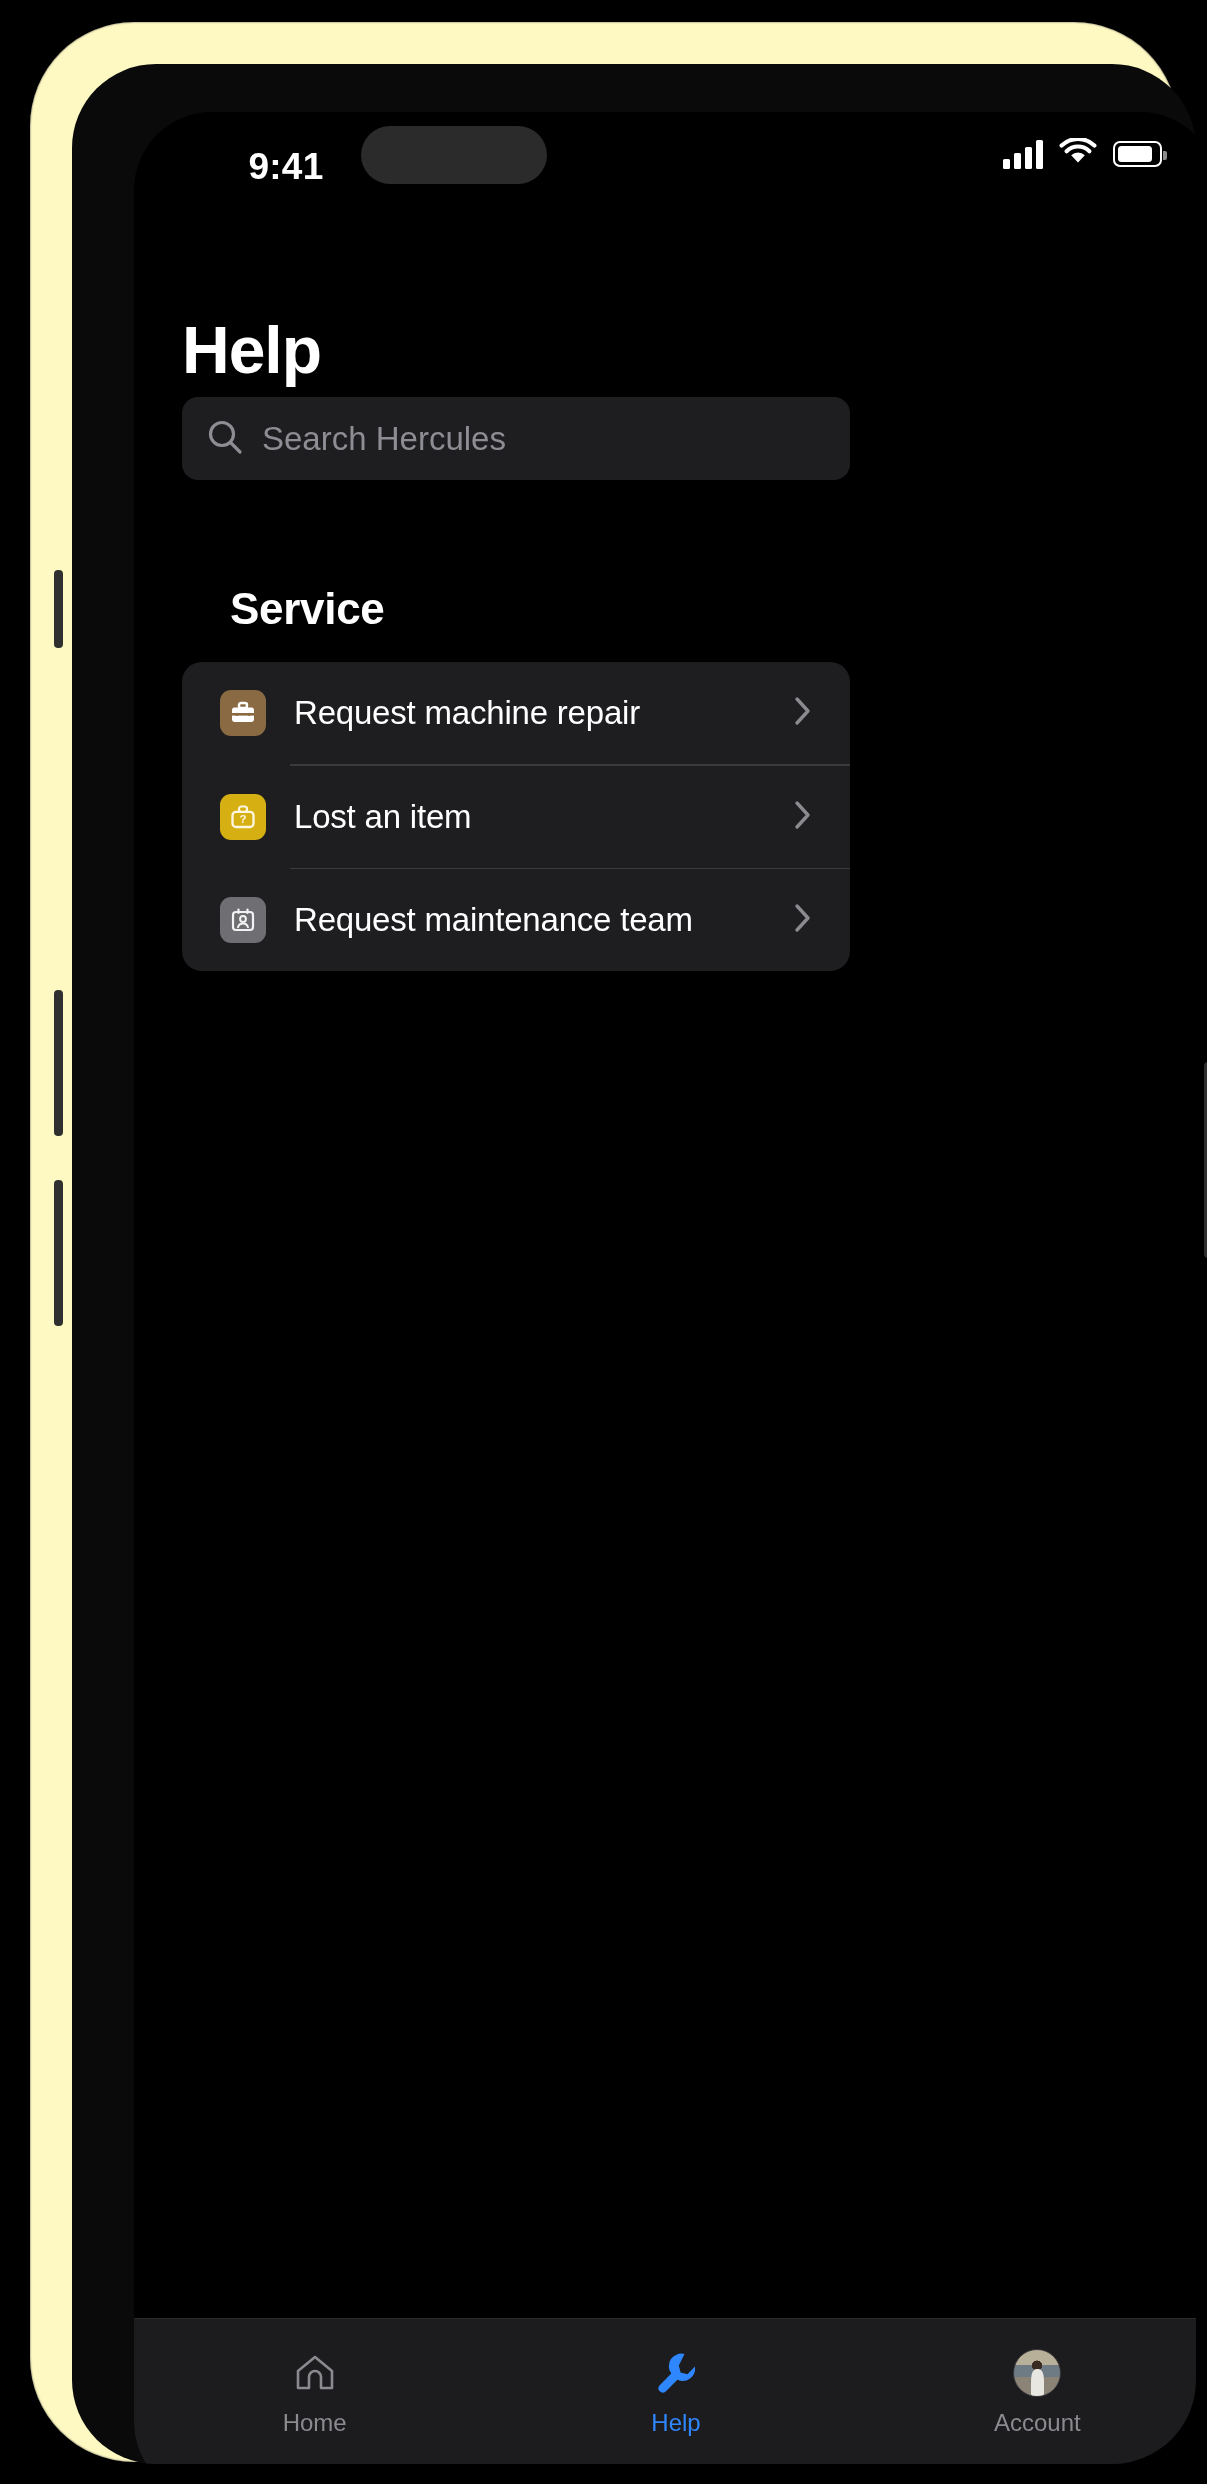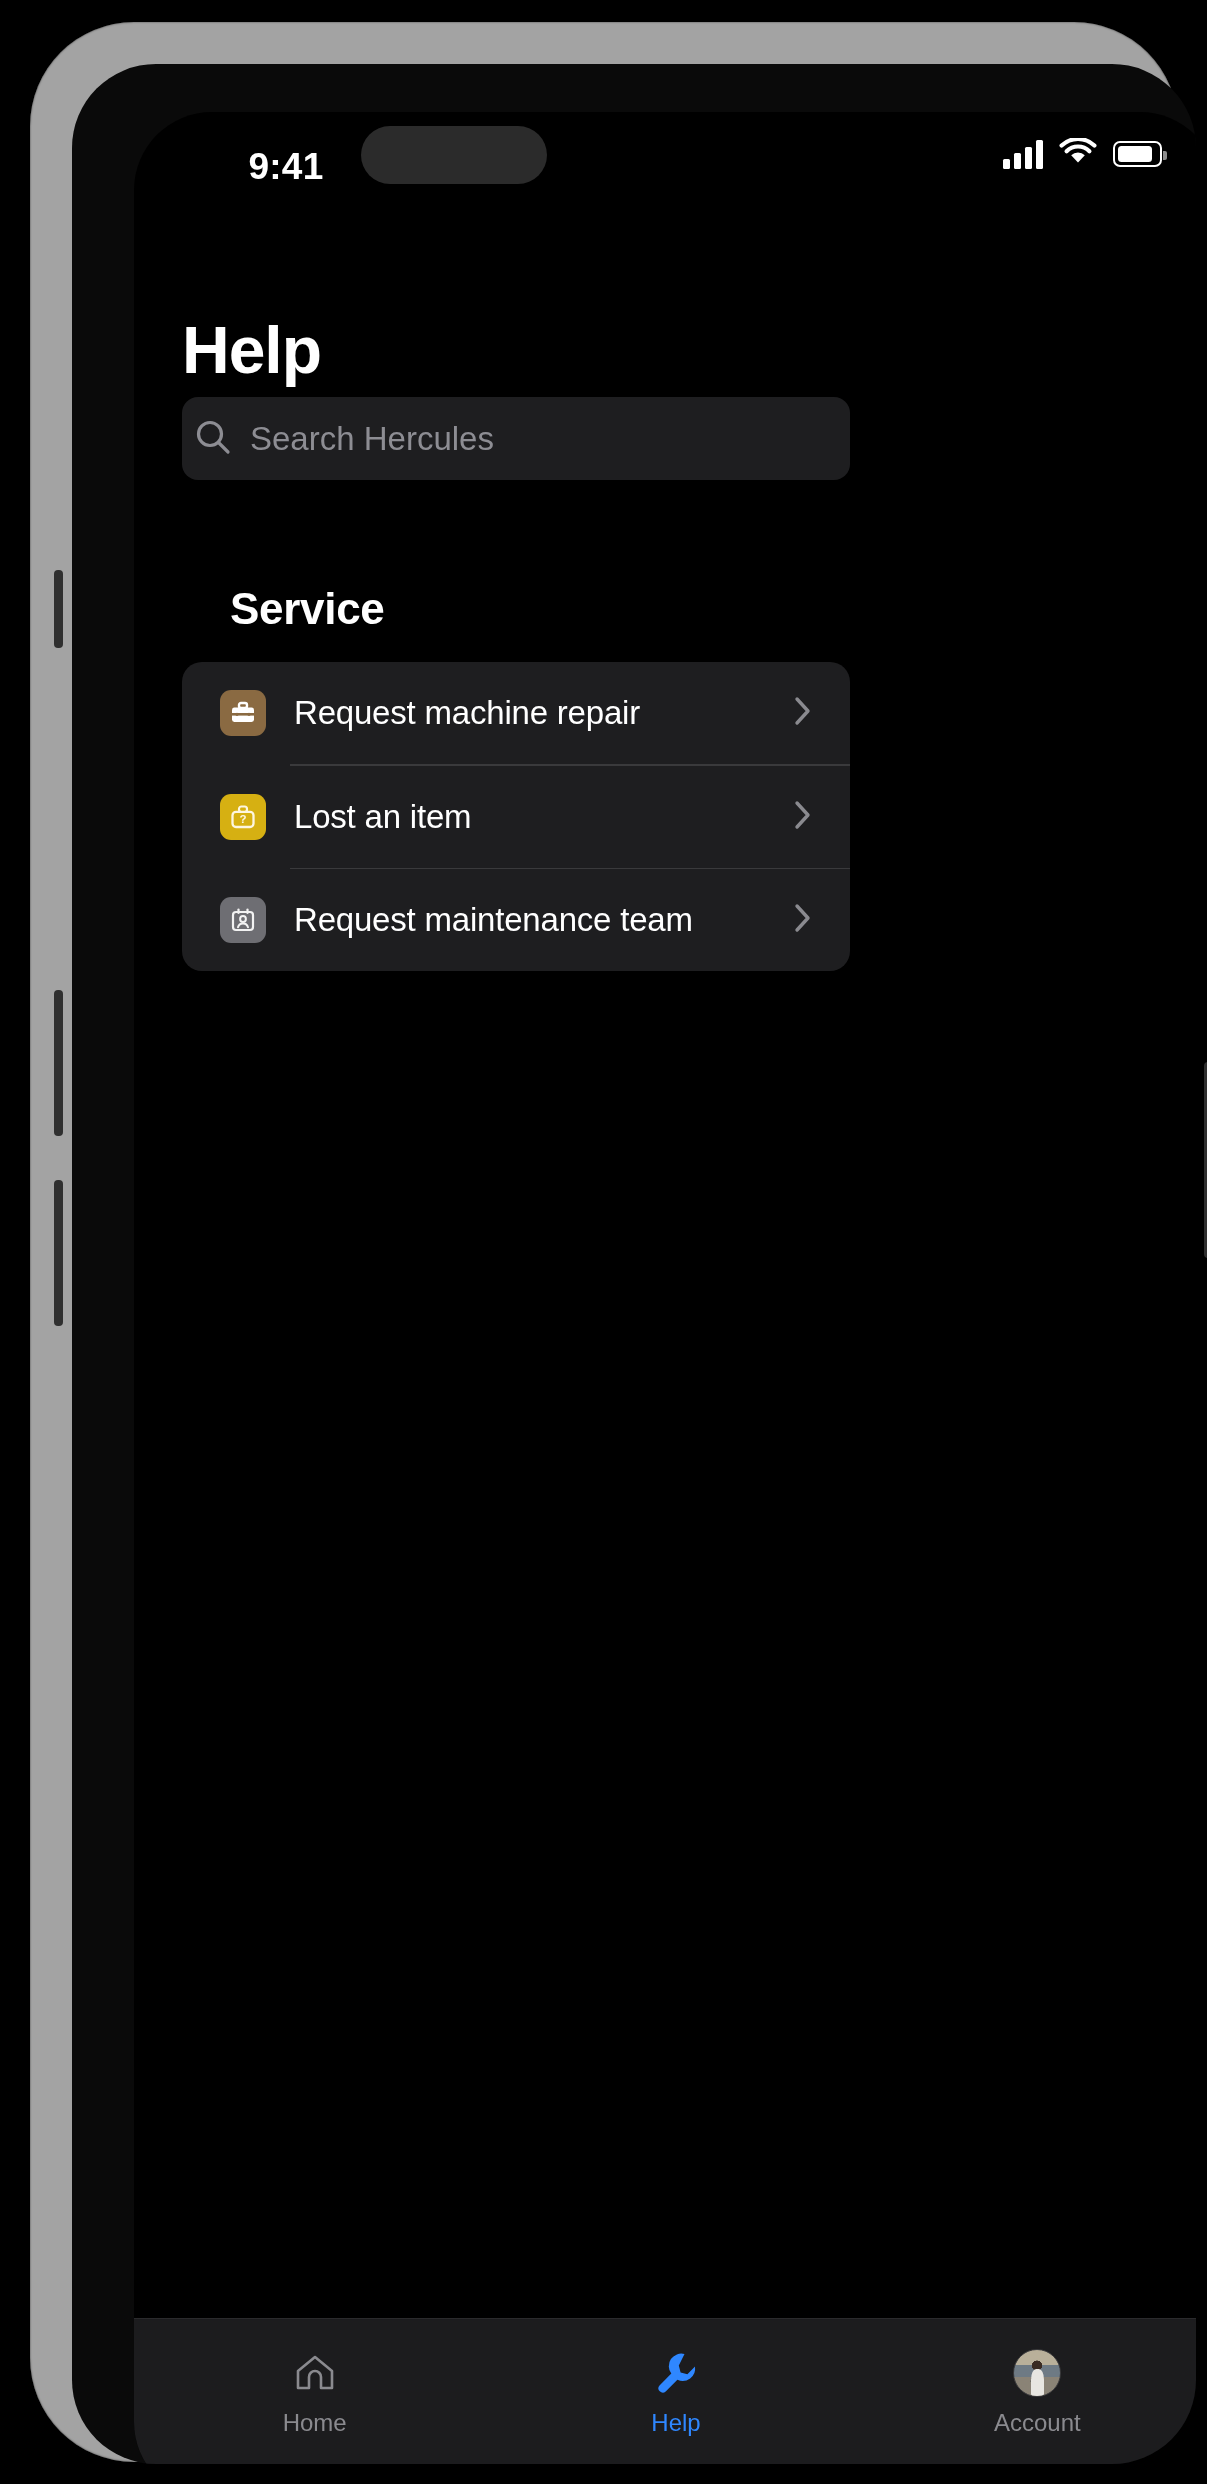--- a/index.html
+++ b/index.html
@@ -8,21 +8,21 @@
     background:#000000;
     font-family:"Liberation Sans", sans-serif;
     overflow:hidden;
   }
 
   
   #phone-frame{
     position:absolute;
     left:30px; top:22px;
     width:1148px; height:2440px;
-    background:#a3a3a3;
+    background:#fef9c3;
     border-radius:104px;
     box-shadow:inset 0 0 2px #3a3a3a;
   }
   #phone-bezel{
     position:absolute;
     left:42px; top:42px;
     width:1124px; height:2400px;
     background:#0a0a0a;
     border-radius:84px;
     overflow:hidden;
@@ -82,21 +82,21 @@
     position:absolute; left:48px; top:200px;
     color:#ffffff; font-size:66px; font-weight:700;
     letter-spacing:-1px;
   }
 
   
   #search-bar{
     position:absolute; left:48px; top:285px;
     width:668px; height:83px;
     background:#1e1e20; border-radius:16px;
-    display:flex; align-items:center; padding:0 12px; gap:18px;
+    display:flex; align-items:center; padding:0 24px; gap:18px;
   }
   #search-input-text{
     color:#8d8d93; font-size:33px; font-weight:400;
   }
 
   
   #section-service-title{
     position:absolute; left:48px; top:472px;
     color:#ffffff; font-size:44px; font-weight:700;
     letter-spacing:-.3px;

